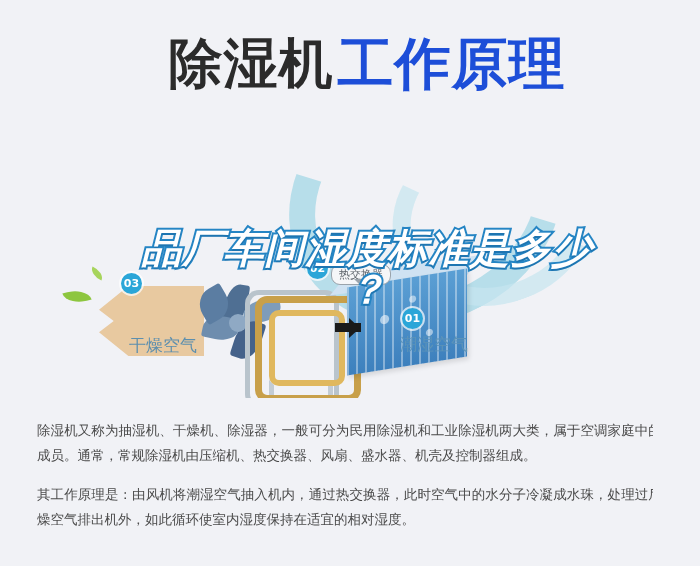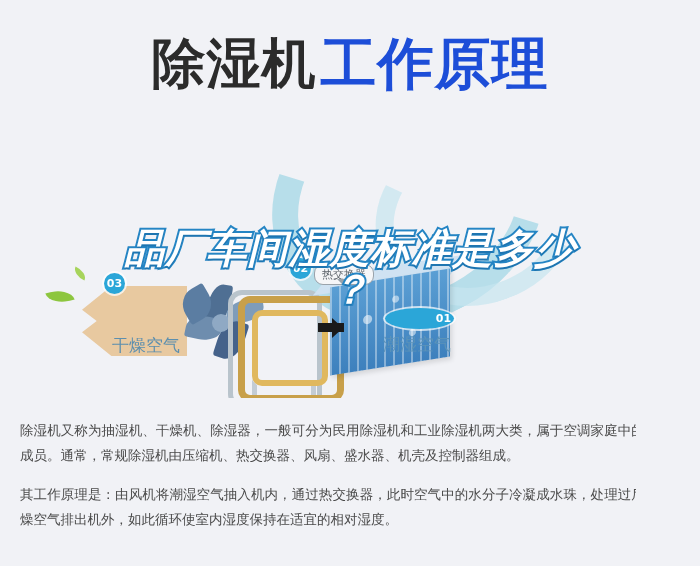--- a/index.html
+++ b/index.html
@@ -3,21 +3,21 @@
 <meta charset="utf-8">
 <style>
   html,body{margin:0;padding:0;}
   body{
     width:700px;height:566px;
     background:#f1f2f6;
     font-family:"Liberation Sans","DejaVu Sans",sans-serif;
     overflow:hidden;
     position:relative;
   }
-  .page{position:relative;width:636px;height:566px;background:#f1f2f6;overflow:hidden;}
+  .page{position:relative;width:636px;height:566px;background:#f1f2f6;overflow:hidden;margin-left:17px;}
 
   
   .header{
     position:absolute;left:0;top:24px;width:700px;height:80px;
     display:flex;align-items:center;justify-content:center;
   }
   .header .t1{
     font-size:54px;font-weight:bold;color:#2b2b2b;
     letter-spacing:1px;line-height:1;
     font-family:"DejaVu Sans","Liberation Sans",sans-serif;
@@ -124,21 +124,21 @@
     width:21px;height:21px;border-radius:50%;
     background:#2ba6d8;color:#fff;
     font-size:11px;font-weight:bold;
     display:flex;align-items:center;justify-content:center;
     font-family:"DejaVu Sans","Liberation Sans",sans-serif;
     box-shadow:0 0 0 2px rgba(255,255,255,.7);
   }
 
   .bdg03a{left:104px;top:155px;}
   .bdg02a{left:290px;top:140px;}
-  .bdg01a{left:385px;top:190px;padding-left:48px;}
+  .bdg01a{left:385px;top:190px;}
 
   .bubble{
     position:absolute;left:314px;top:146px;
     padding:2px 7px;border:1.4px solid #9aa3ab;border-radius:9px;
     background:#f5f6f8;color:#5a6168;font-size:11px;white-space:nowrap;
     font-family:"DejaVu Sans","Liberation Sans",sans-serif;
   }
   .bubble:after{
     content:"";position:absolute;left:22px;bottom:-7px;
     border:6px solid transparent;border-top-color:#9aa3ab;

